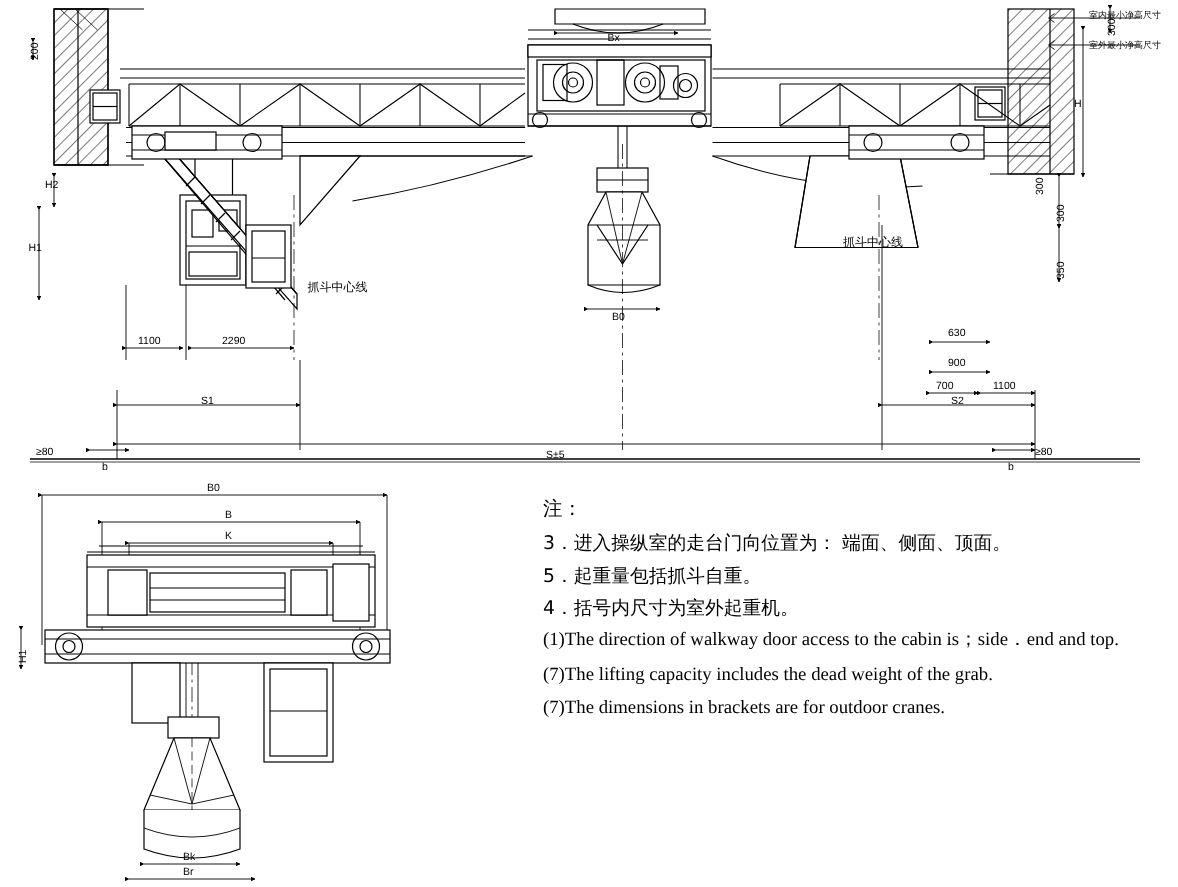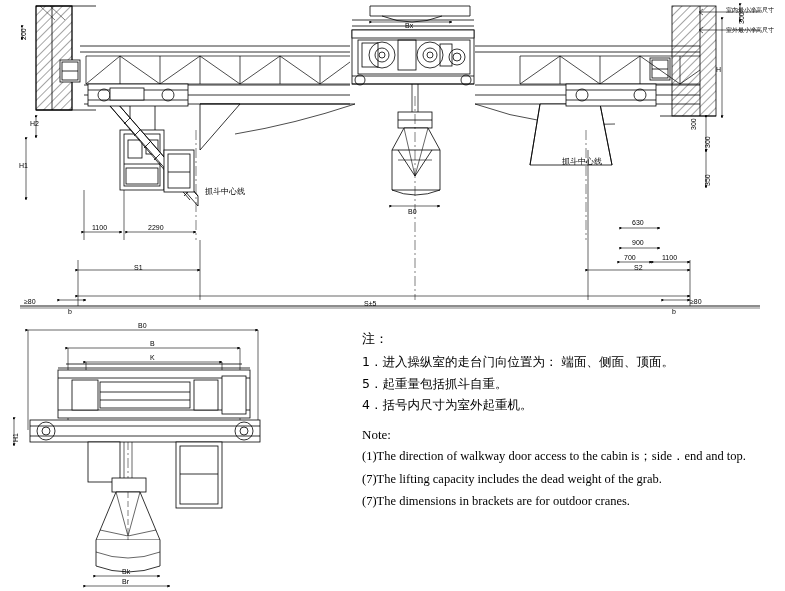--- a/index.html
+++ b/index.html
@@ -348,22 +348,21 @@
 
   <div class="lbl" style="left:138px;top:322px;">B0</div>
   <div class="lbl" style="left:150px;top:340px;">B</div>
   <div class="lbl" style="left:150px;top:354px;">K</div>
   <div class="lbl rot" style="left:12px;top:442px;">H1</div>
   <div class="lbl" style="left:122px;top:568px;">Bk</div>
   <div class="lbl" style="left:122px;top:578px;">Br</div>
 
   <div class="notes">
     <p class="note-cn-title">注：</p>
-    <p class="note-cn">1．进入操纵室的走台门向位置为：  端面、侧面、顶面。</p>
+    <p class="note-cn">3．进入操纵室的走台门向位置为：  端面、侧面、顶面。</p>
     <p class="note-cn">5．起重量包括抓斗自重。</p>
     <p class="note-cn">4．括号内尺寸为室外起重机。</p>
-    <p class="note-en-title">Note:</p>
     <p class="note-en">(1)The direction of walkway door access to the cabin is；side．end and top.</p>
     <p class="note-en">(7)The lifting capacity includes the dead weight of the grab.</p>
     <p class="note-en">(7)The dimensions in brackets are for outdoor cranes.</p>
   </div>
 
 </div>
 
 </body></html>

